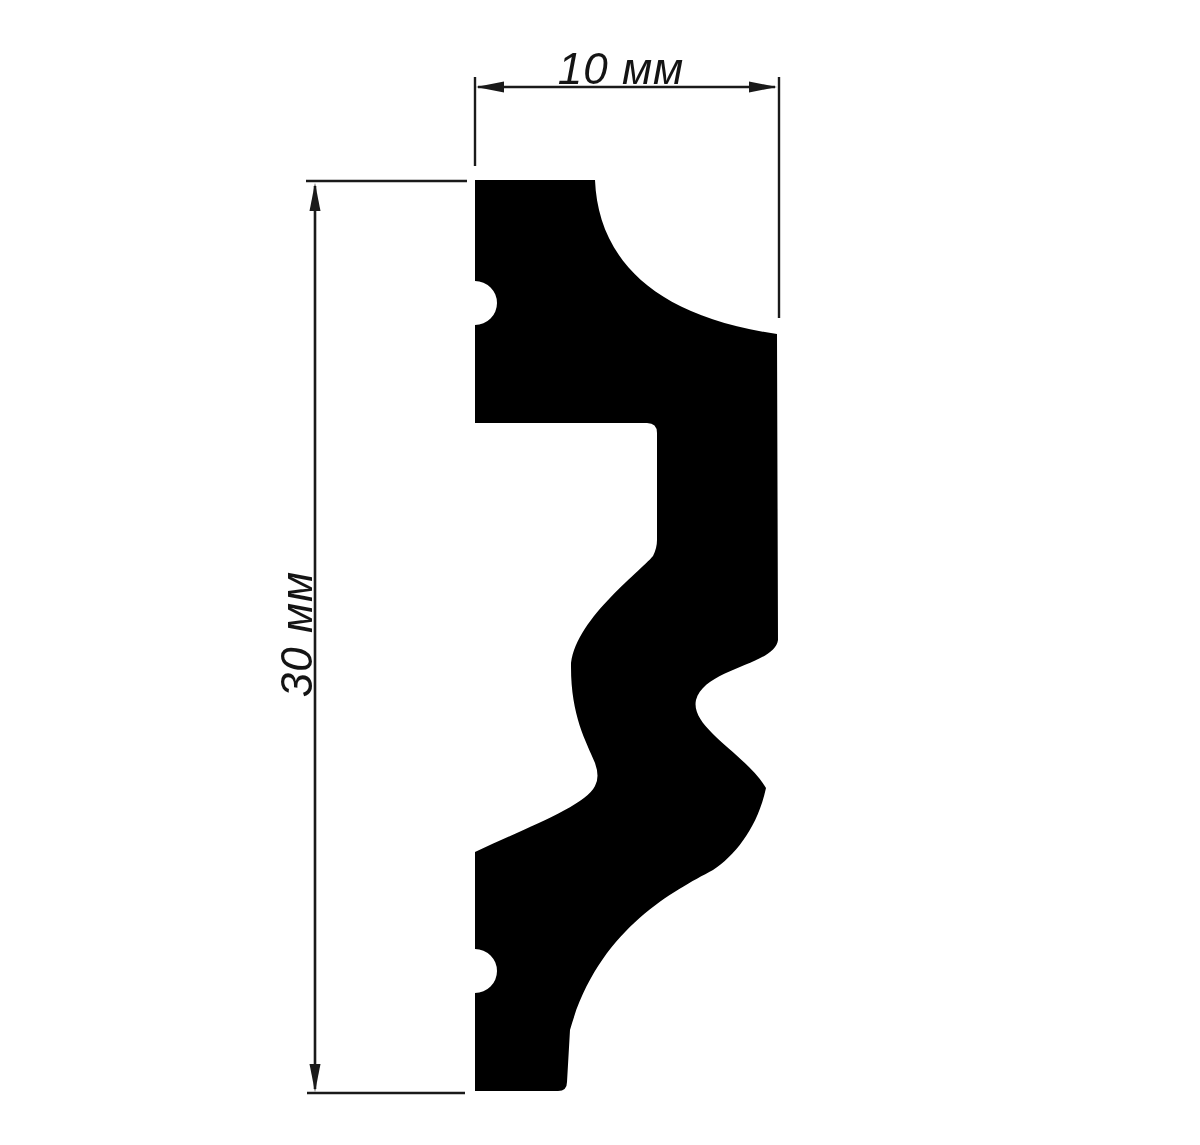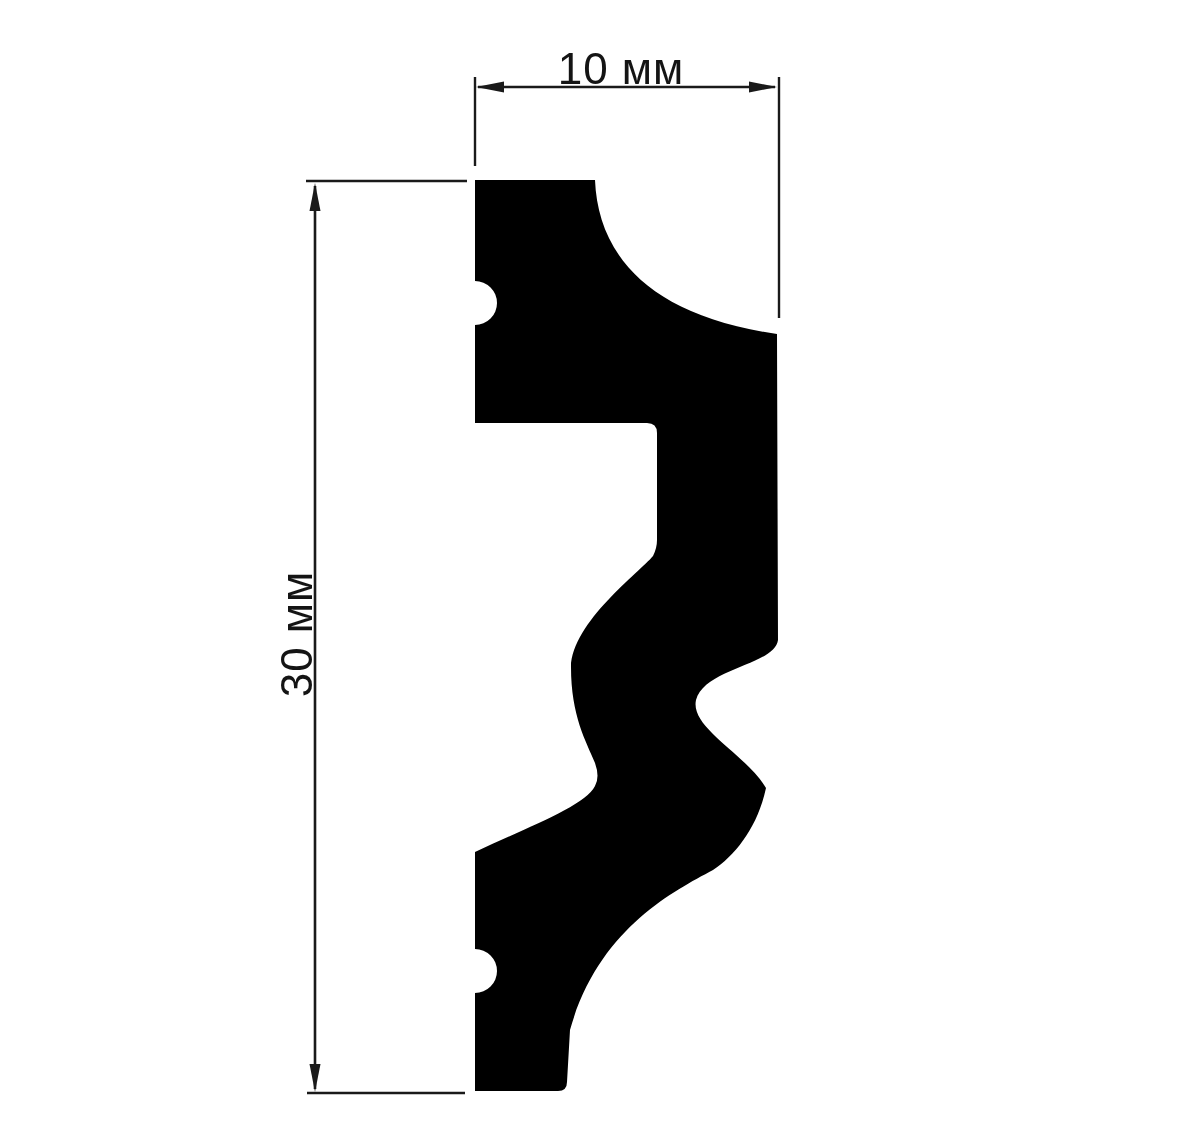--- a/index.html
+++ b/index.html
@@ -7,20 +7,21 @@
     padding: 0;
     background: #ffffff;
   }
   .canvas {
     position: relative;
     width: 1200px;
     height: 1145px;
     background: #ffffff;
     overflow: hidden;
     font-family: "Liberation Sans", "DejaVu Sans", sans-serif;
+    font-style: italic;
   }
   svg { display: block; }
   .profile-shape { fill: #000000; stroke: none; }
   .dim-line   { stroke: #1a1a1a; stroke-width: 2.6; fill: none; }
   .ext-line   { stroke: #1a1a1a; stroke-width: 2.4; fill: none; }
   .dim-arrow  { fill: #1a1a1a; stroke: none; }
   .dim-label  {
     fill: #141414;
     font-family: "Liberation Sans", "DejaVu Sans", sans-serif;
     font-size: 44px;

